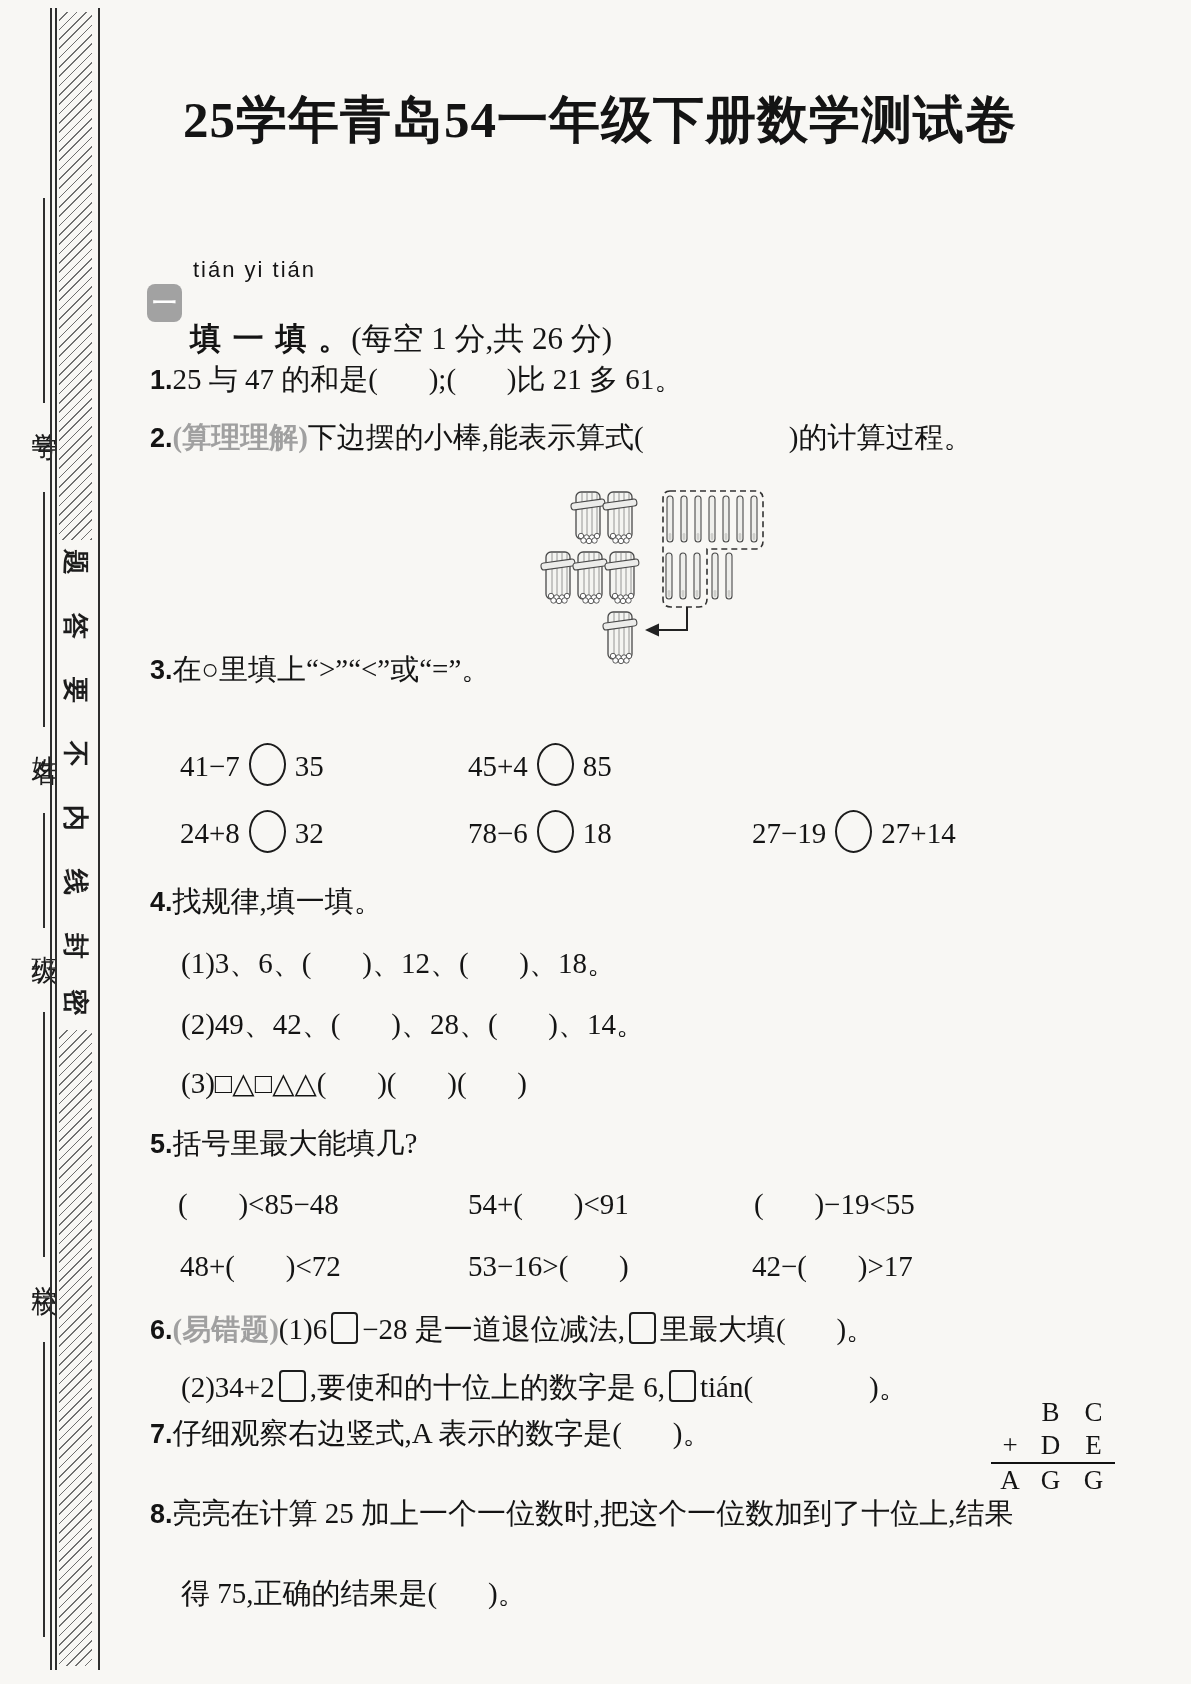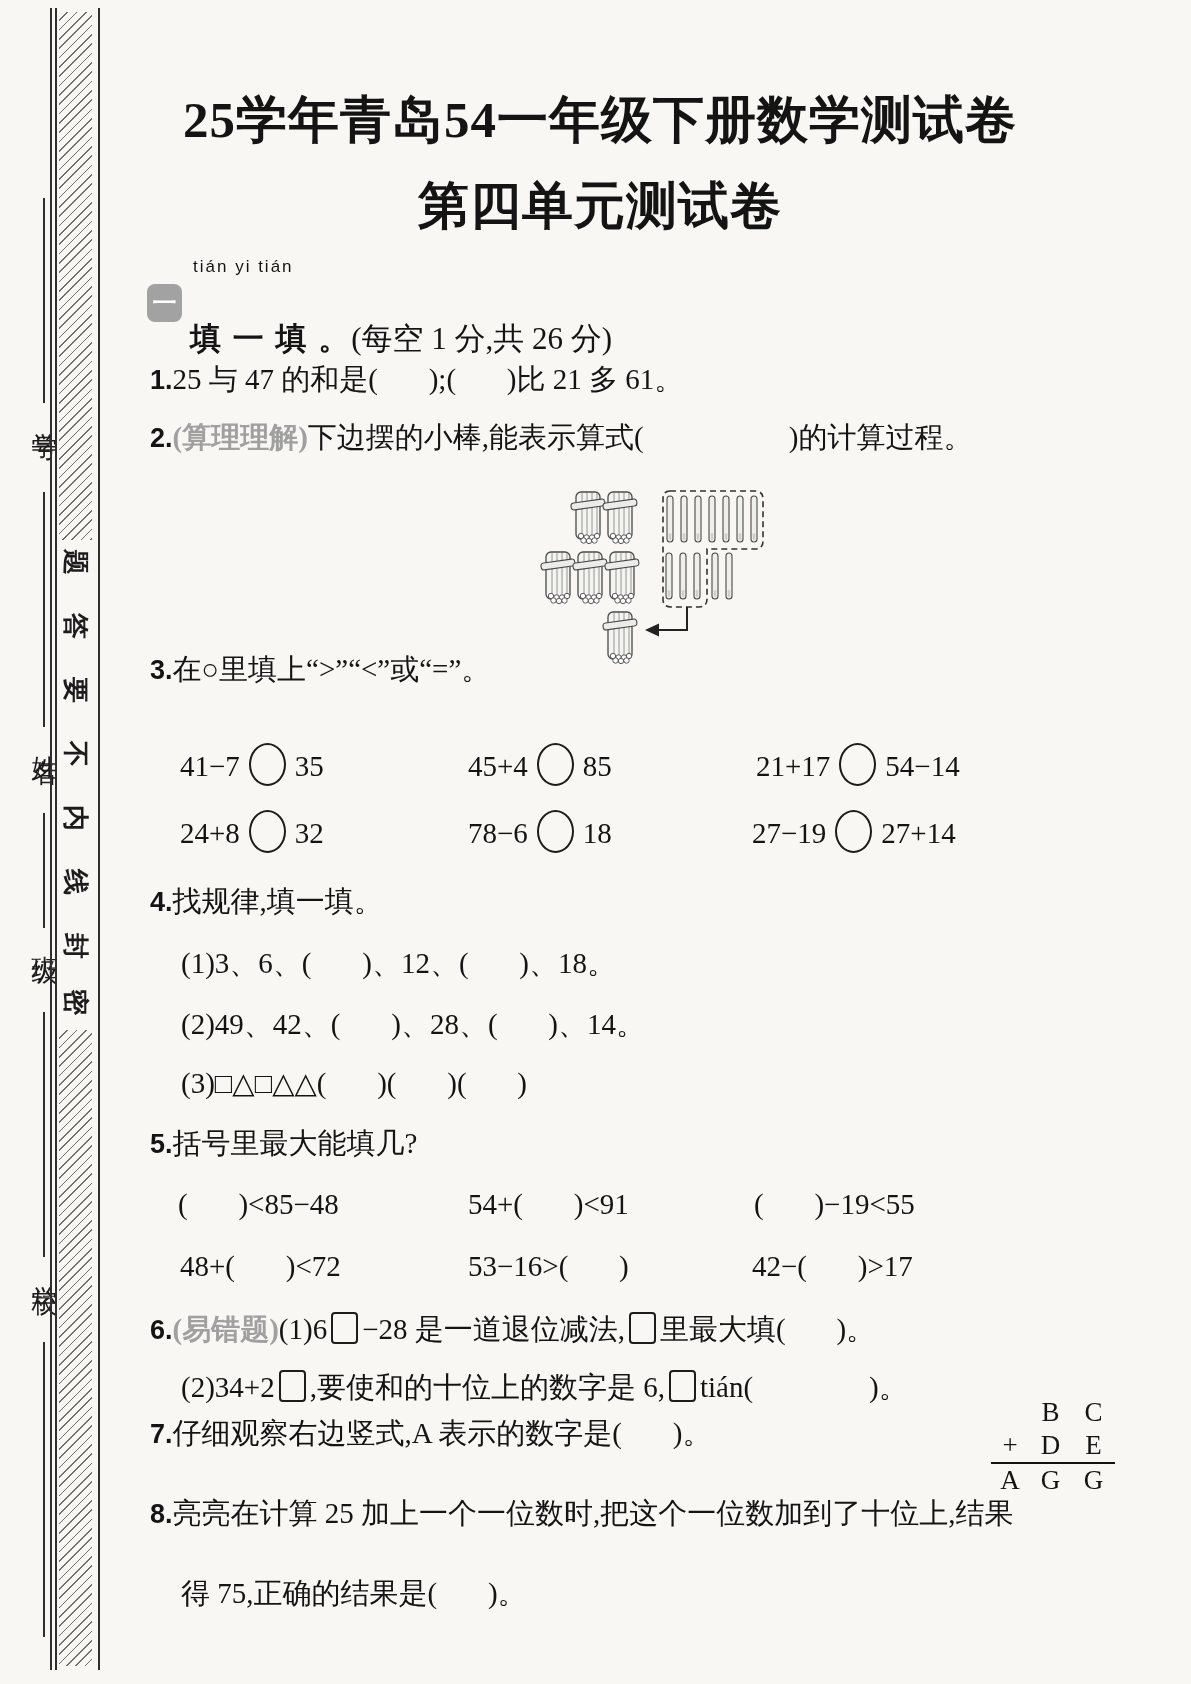--- a/index.html
+++ b/index.html
@@ -15,21 +15,21 @@
   .seal-char{position:absolute;left:0;width:37px;height:34px;text-align:center;
              font-size:26px;font-weight:bold;transform:rotate(90deg);color:#1c1c1c;}
   .vfield{position:absolute;left:26px;width:36px;text-align:center;font-size:26px;
           writing-mode:vertical-rl;text-orientation:upright;letter-spacing:4px;color:#1c1c1c;}
   .fline{position:absolute;left:43px;width:0;border-left:2px solid #2e2e2e;}
   
   .title{position:absolute;left:110px;width:980px;text-align:center;font-weight:bold;
          font-size:51px;letter-spacing:1px;}
   
   .pinyin{position:absolute;font-family:"Liberation Sans","DejaVu Sans",sans-serif;
-          font-size:17px;letter-spacing:2px;}
+          font-size:22px;letter-spacing:2px;}
   .badge{position:absolute;width:35px;height:38px;background:#a2a2a2;border-radius:8px;
          color:#fff;font-weight:bold;font-size:24px;text-align:center;line-height:38px;}
   .h1line{position:absolute;font-size:31px;}
   .h1line .bold{font-weight:bold;letter-spacing:2px;}
   
   .q{position:absolute;font-size:29px;white-space:pre;text-align:center;}
   .qno{font-weight:bold;font-family:"Liberation Sans","DejaVu Sans",sans-serif;font-size:27px;}
   .tag{color:#a0a0a0;font-weight:bold;}
   .cmp-circle{display:inline-block;width:33px;height:39px;border:2px solid #1c1c1c;
               border-radius:50%;vertical-align:-10px;margin:0 9px;}
@@ -65,21 +65,20 @@
     <div class="seal-char" style="top:665px;">要</div>
     <div class="seal-char" style="top:729px;">不</div>
     <div class="seal-char" style="top:793px;">内</div>
     <div class="seal-char" style="top:857px;">线</div>
     <div class="seal-char" style="top:921px;">封</div>
     <div class="seal-char" style="top:977px;">密</div>
     <div class="hatch" style="top:1022px;height:636px;"></div>
   </div>
 
   <div class="title" style="top:86px;">25学年青岛54一年级下册数学测试卷</div>
-  <div class="title" style="top:172px;">第四单元测试卷</div>
 
   <div class="pinyin abs" style="left:193px;top:257px;">tián yi tián</div>
   <div class="badge" style="left:147px;top:284px;">一</div>
   <div class="h1line" style="left:190px;top:286px;margin-top:32px;"><span class="bold">填 一 填 。</span><span>(每空 1 分,共 26 分)</span></div>
 
   <div class="q" style="left:150px;top:360px;"><span class="qno">1.</span><span>25 与 47 的和是(       );(       )比 21 多 61。</span></div>
 
   <div class="q" style="left:150px;top:418px;"><span class="qno">2.</span><span class="tag">(算理理解)</span><span>下边摆的小棒,能表示算式(                    )的计算过程。</span></div>
 
   <svg class="abs" style="left:535px;top:481px;" width="245" height="196" viewBox="535 481 245 196">
@@ -130,21 +129,20 @@
 
     <path d="M670 491 H755 Q763 491 763 499 V541 Q763 549 755 549 H707 V599 Q707 607 699 607 H671 Q663 607 663 599 V499 Q663 491 670 491 Z" fill="none" stroke="#333" stroke-width="1.6" stroke-dasharray="6 4"></path>
 
     <path d="M687 607 V630 H649" fill="none" stroke="#222" stroke-width="2"></path>
     <polygon points="645,630 659,623.5 659,636.5" fill="#222"></polygon>
   </svg>
 
   <div class="q" style="left:150px;top:650px;"><span class="qno">3.</span><span>在○里填上“&gt;”“&lt;”或“=”。</span></div>
   <div class="q" style="left:180px;top:743px;"><span>41−7</span><span class="cmp-circle"></span><span>35</span></div>
   <div class="q" style="left:468px;top:743px;"><span>45+4</span><span class="cmp-circle"></span><span>85</span></div>
-  <div class="q" style="left:756px;top:743px;"><span>21+17</span><span class="cmp-circle"></span><span>54−14</span></div>
   <div class="q" style="left:180px;top:810px;"><span>24+8</span><span class="cmp-circle"></span><span>32</span></div>
   <div class="q" style="left:468px;top:810px;"><span>78−6</span><span class="cmp-circle"></span><span>18</span></div>
   <div class="q" style="left:752px;top:810px;"><span>27−19</span><span class="cmp-circle"></span><span>27+14</span></div>
 
   <div class="q" style="left:150px;top:882px;"><span class="qno">4.</span><span>找规律,填一填。</span></div>
   <div class="q" style="left:181px;top:944px;">(1)3、6、(       )、12、(       )、18。</div>
   <div class="q" style="left:181px;top:1005px;">(2)49、42、(       )、28、(       )、14。</div>
   <div class="q" style="left:181px;top:1066px;">(3)□△□△△(       )(       )(       )</div>
 
   <div class="q" style="left:150px;top:1124px;"><span class="qno">5.</span><span>括号里最大能填几?</span></div>

